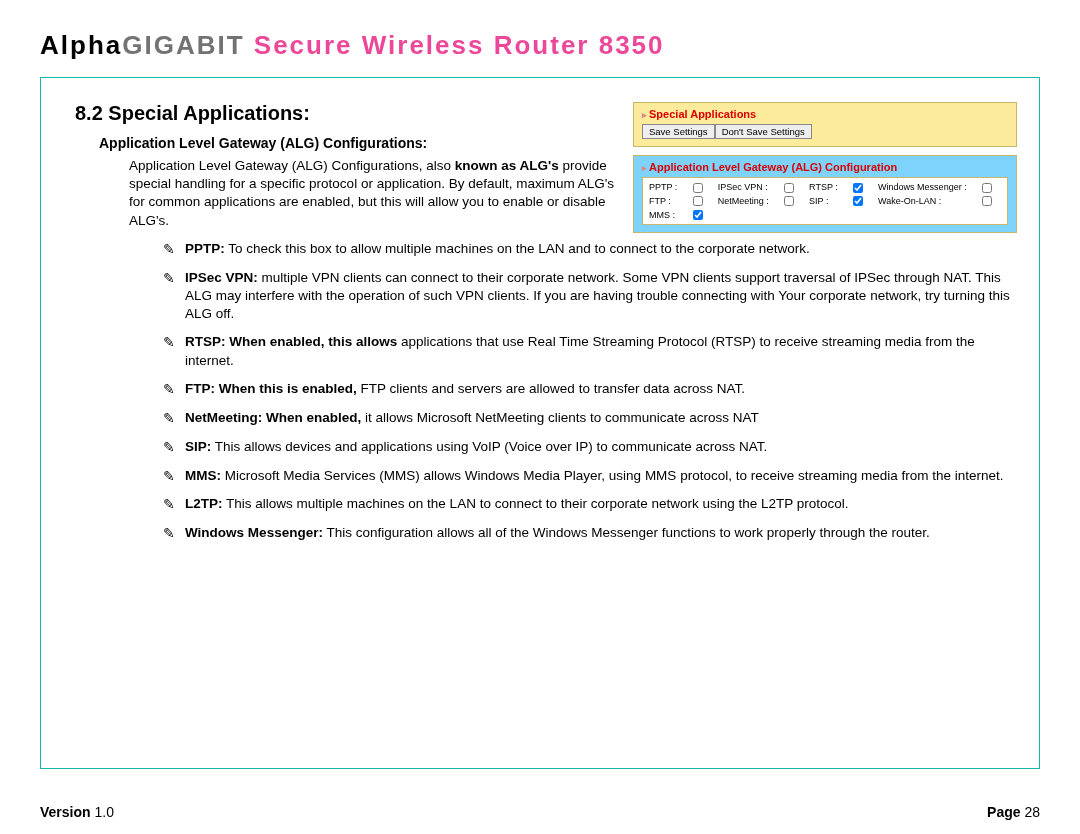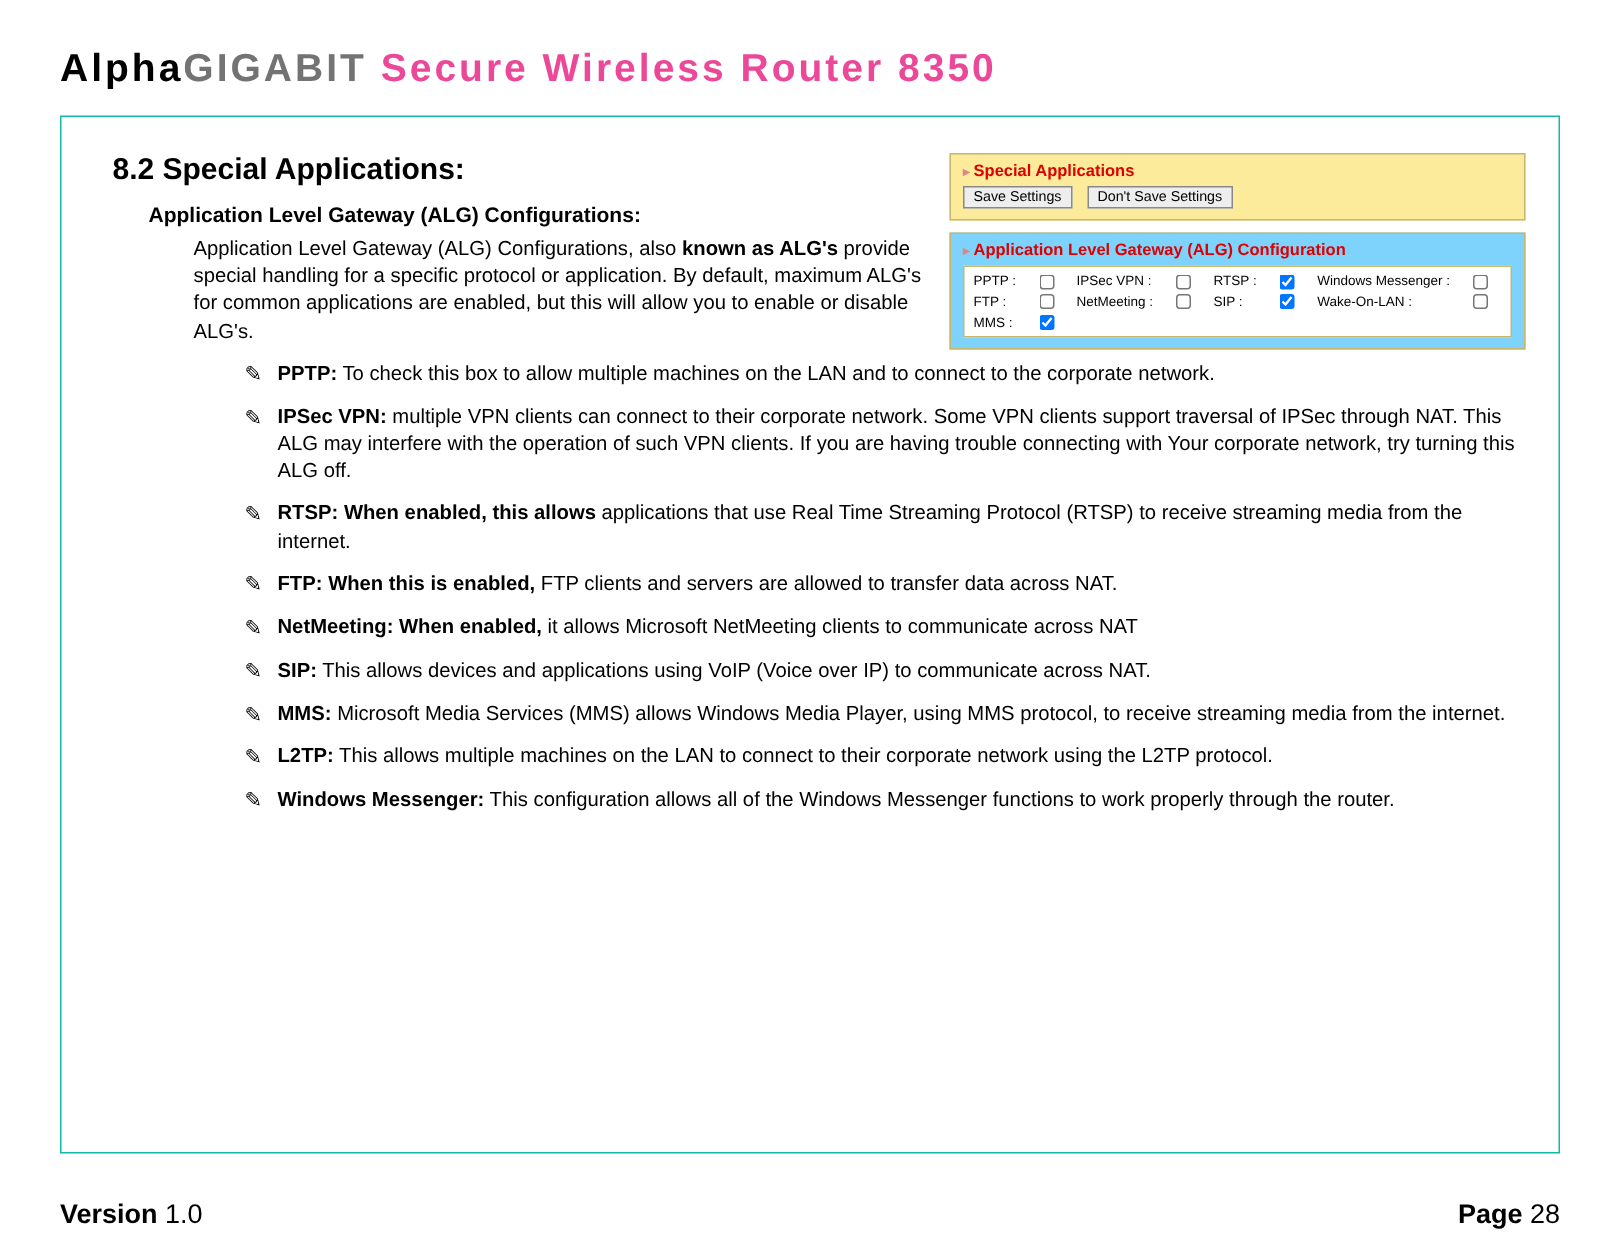--- a/index.html
+++ b/index.html
@@ -14,34 +14,34 @@
   .top-row { display: flex; gap: 18px; }
   .intro-col { flex: 1; }
   .intro-text { font-size: 13.5px; line-height: 1.35; margin: 0 0 12px 24px; }
   .sub-heading { font-size: 14px; font-weight: bold; margin: 2px 0 6px 24px; }
   .alg-intro { font-size: 13.5px; line-height: 1.35; margin: 0 0 10px 54px; }
   .sidebar { width: 384px; flex: 0 0 384px; }
   .panel { border: 1px solid #c8b66a; background: #fceb9a; padding: 5px 8px 7px 8px; margin-bottom: 8px; font-size: 10px; }
   .panel-title { color: #d00; font-weight: bold; font-size: 11px; margin-bottom: 4px; }
   .panel-title::before { content: "▸ "; color: #d88; font-size: 9px; }
   .panel-desc { font-size: 9.5px; line-height: 1.25; margin-bottom: 6px; color: #333; }
-  .panel-buttons { display: flex; gap: 10px; }
+  .panel-buttons { display: flex; gap: 0; }
   .pbtn { font-size: 9.5px; border: 1px solid #888; background: #eee; padding: 1px 6px; cursor: pointer; }
   .alg-grid { display: grid; grid-template-columns: auto auto auto auto auto auto auto auto; column-gap: 6px; row-gap: 3px; font-size: 9px; align-items: center; background: #fff; border: 1px solid #c8b66a; padding: 4px 6px; }
   .alg-panel .panel-title { margin-bottom: 4px; }
   .alg-panel { background: #7dd3fc; border: 1px solid #c8b66a; padding: 5px 8px 7px 8px; }
   .alg-item { white-space: nowrap; }
   .alg-item label::after { content: " :"; }
   .cb { width: 10px; height: 10px; vertical-align: middle; }
   .items { margin: 0 0 0 88px; }
   .item { font-size: 13.5px; line-height: 1.35; margin-bottom: 10px; display: flex; }
   .item .bullet { flex: 0 0 22px; font-size: 14px; }
   .item .content { flex: 1; }
   .item .content b { font-weight: bold; }
-  .footer { position: absolute; left: 40px; right: 40px; bottom: 14px; display: flex; justify-content: space-between; font-weight: bold; font-size: 18px; }
+  .footer { position: absolute; left: 40px; right: 40px; bottom: 14px; display: flex; justify-content: space-between; font-weight: bold; font-size: 14px; }
   .footer .version-num, .footer .page-num { font-weight: normal; }
 </style>
 </head>
 <body>
 
 <div class="page">
 
   <div class="header-title">
     <span class="brand1">Alpha</span><span class="brand2">GIGABIT</span><span class="rest"> Secure Wireless Router 8350</span>
   </div>

